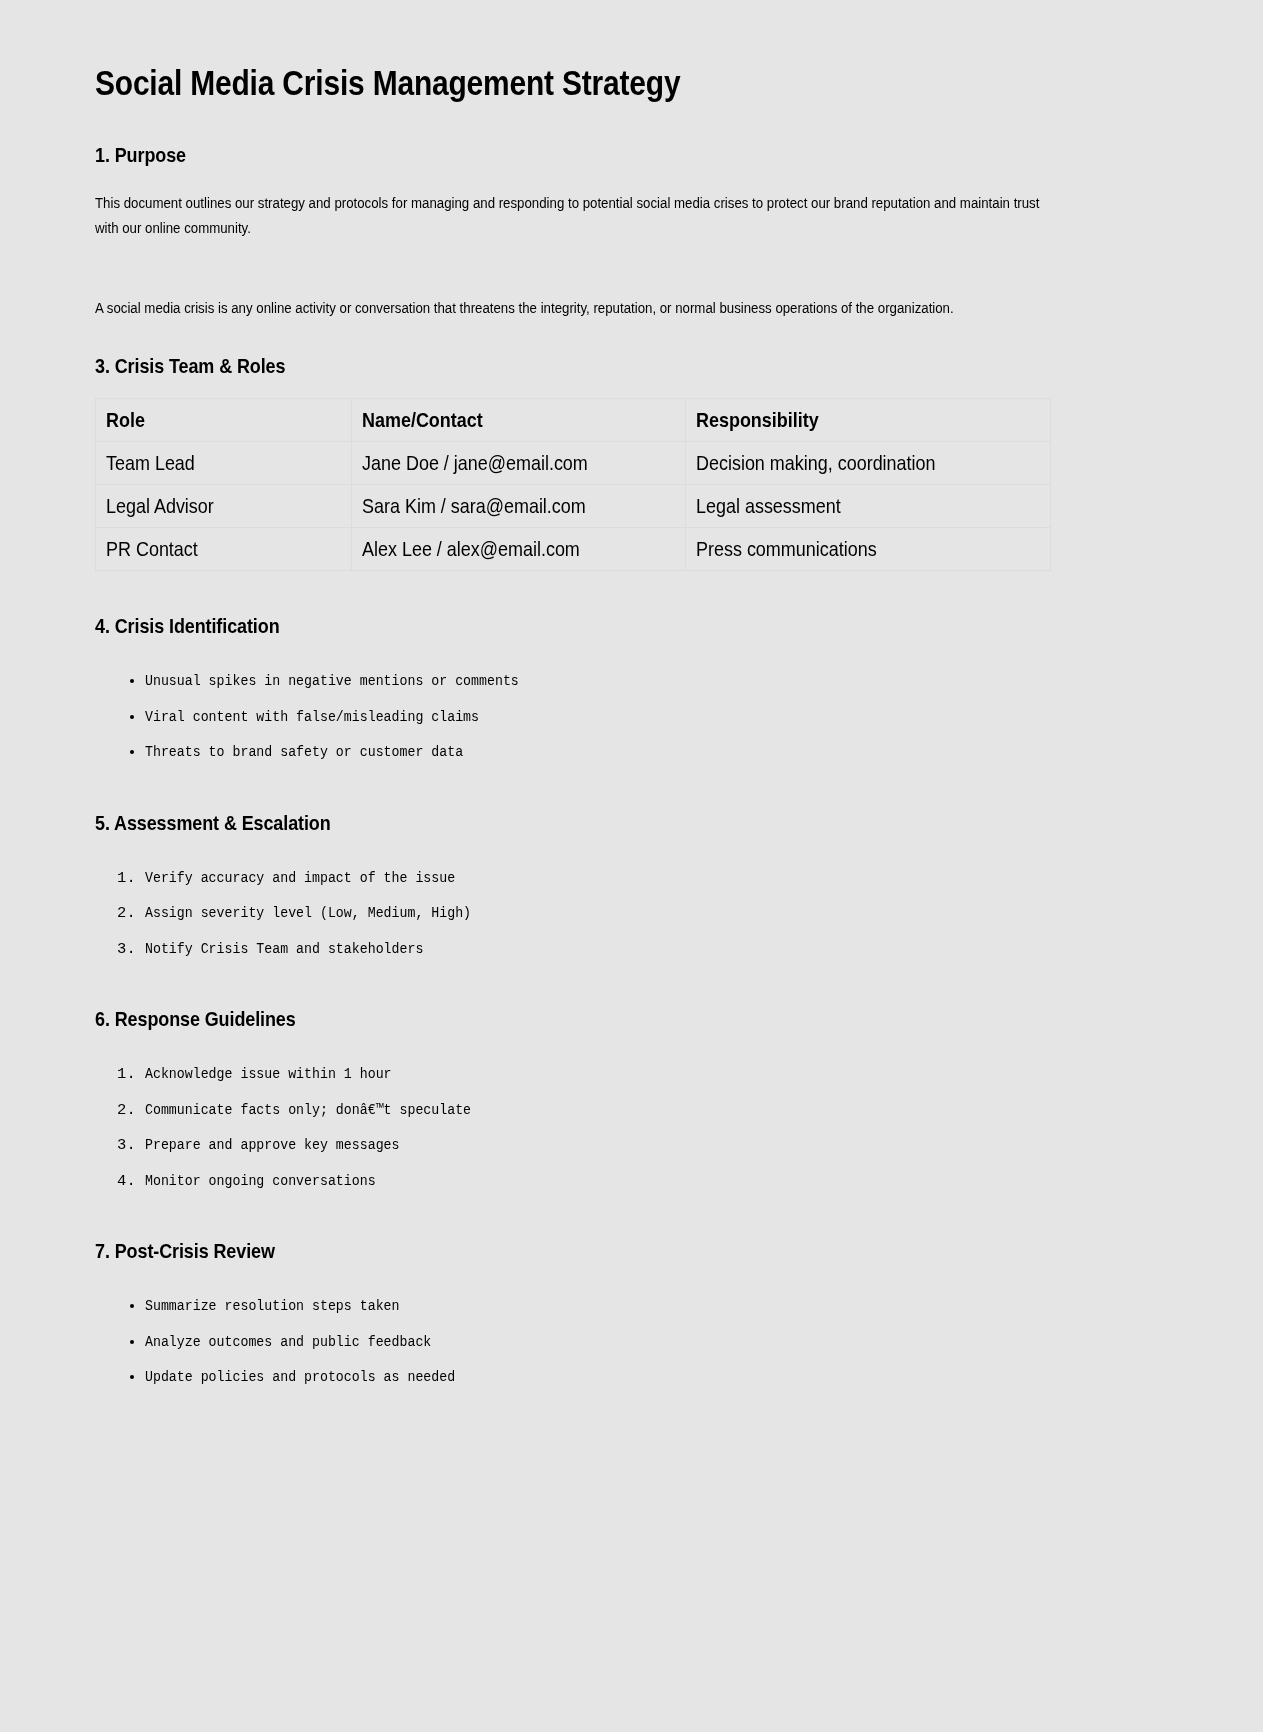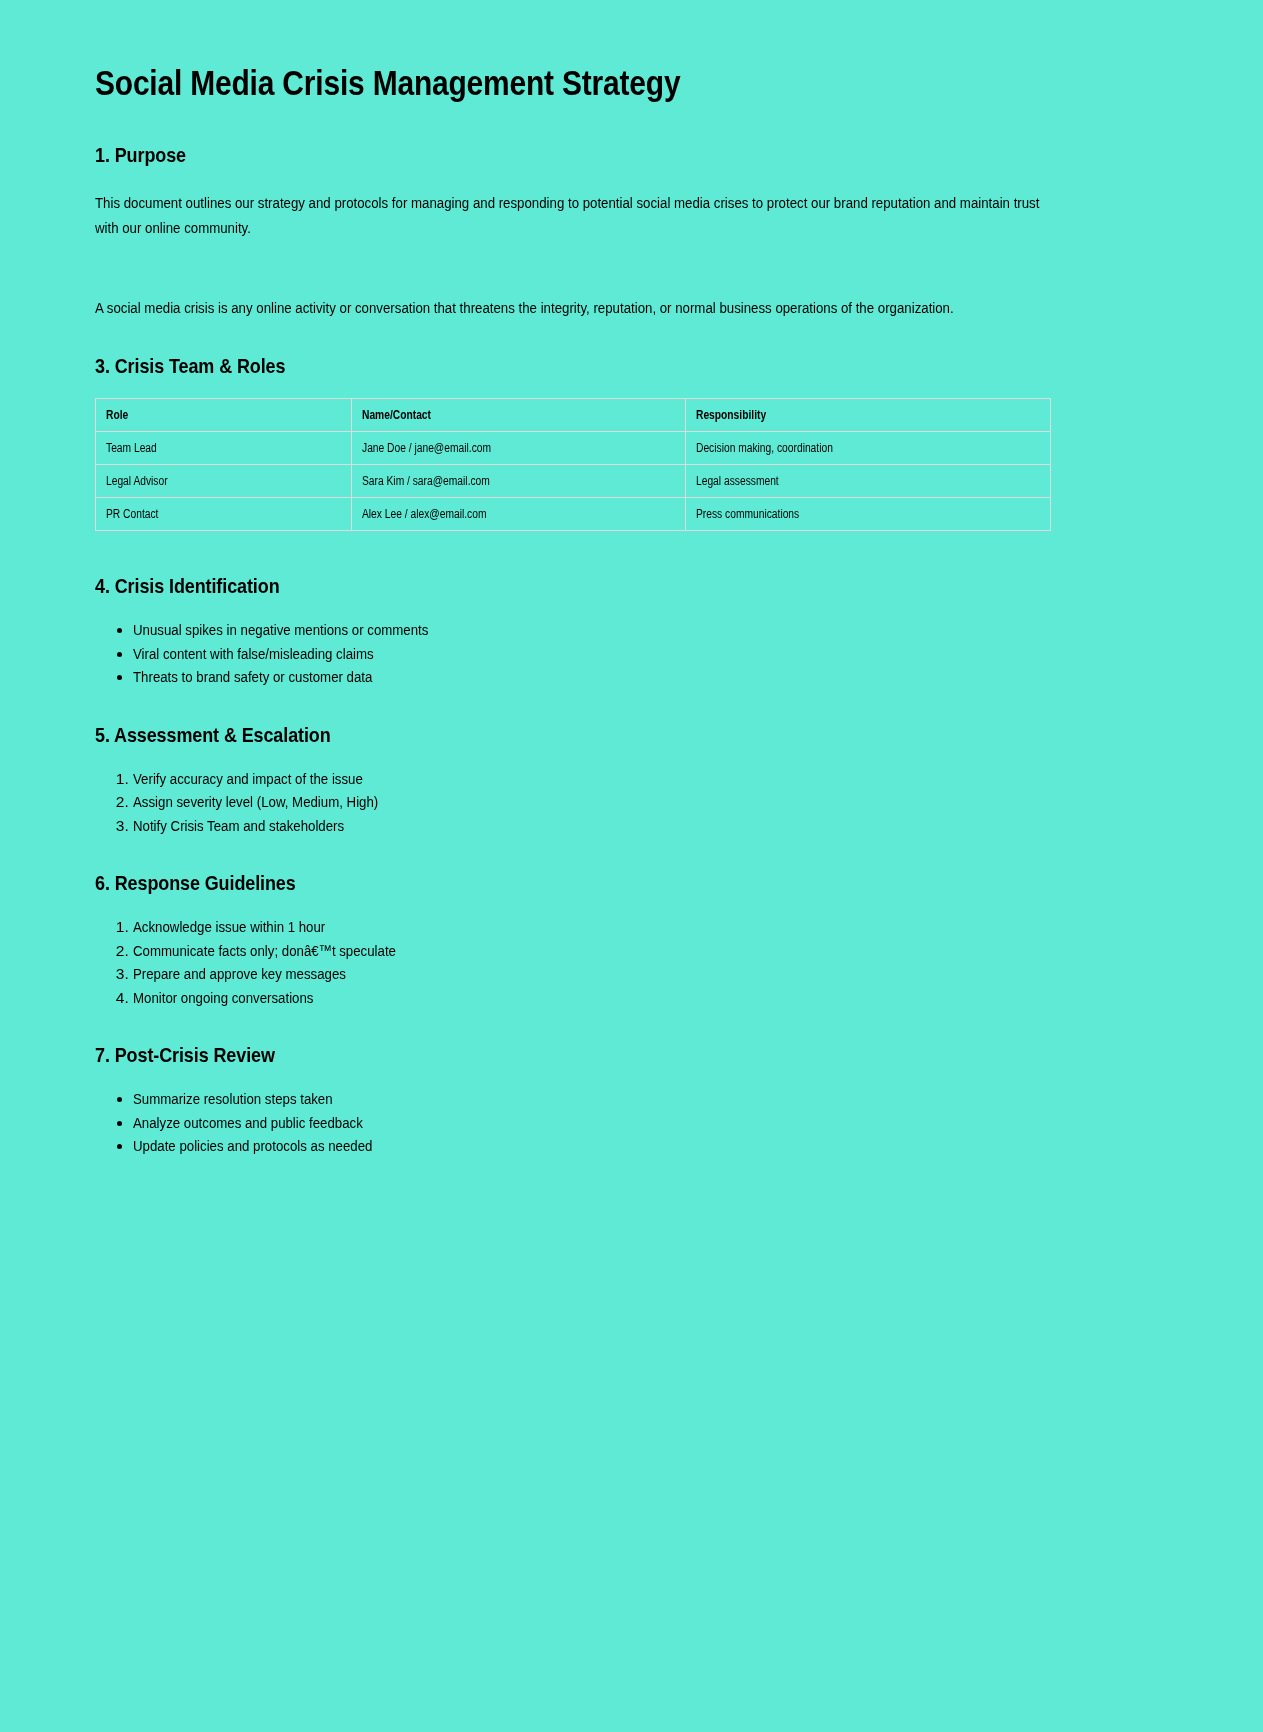--- a/index.html
+++ b/index.html
@@ -14,21 +14,21 @@
     font-family: "Liberation Sans", "DejaVu Sans", sans-serif;
     color: #000000;
     -webkit-font-smoothing: antialiased;
   }
   .page {
     position: absolute;
     left: 0;
     top: 0;
     width: 1263px;
     height: 1732px;
-    background: #5eead4;
+    background: #e5e5e5;
     box-sizing: border-box;
   }
   .content {
     position: absolute;
     left: 95px;
     top: 62px;
     width: 955px;
   }
 
   
@@ -67,21 +67,21 @@
     font-size: 15.5px;
     line-height: 25px;
     margin: 0;
     text-align: left;
   }
 
   table.crisis-table {
     border-collapse: collapse;
     width: 955px;
     table-layout: fixed;
-    font-size: 12px;
+    font-size: 21px;
     border-radius: 29px;
   }
   table.crisis-table col.c1 { width: 256px; }
   table.crisis-table col.c2 { width: 334px; }
   table.crisis-table col.c3 { width: 365px; }
 
   table.crisis-table th,
   table.crisis-table td {
     border: 1px solid #dcdcdc;
     padding: 9px 11px 9px 10px;
@@ -104,22 +104,23 @@
 
   ul.doc-list, ol.doc-list {
     margin: 0;
     padding: 0 0 0 38px;
     font-size: 15.5px;
     line-height: 23.5px;
   }
   ul.doc-list { list-style-type: disc; }
   ol.doc-list { list-style-type: decimal; }
   ul.doc-list li, ol.doc-list li {
-    margin: 0;
+    margin: 12px;
     padding: 0;
+    font-family: Liberation Mono, monospace;
   }
   ul.doc-list li .cond, ol.doc-list li .cond {
     transform: scaleX(0.855);
     transform-origin: left center;
     width: 116.9%;
     white-space: nowrap;
   }
 </style>
 </head>
 <body>

